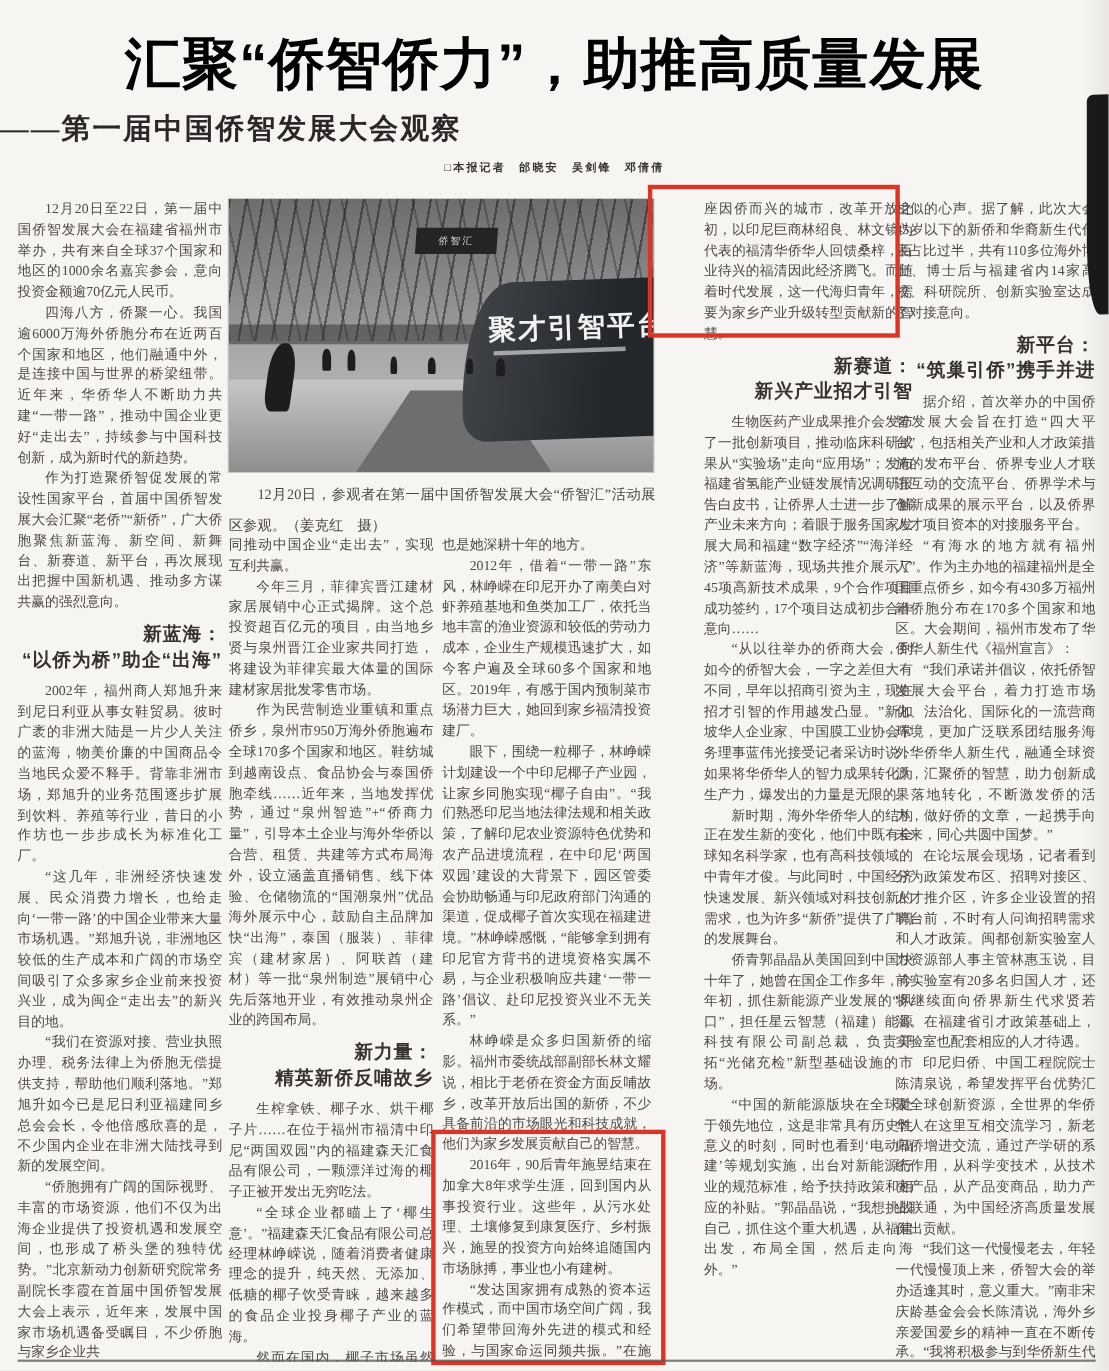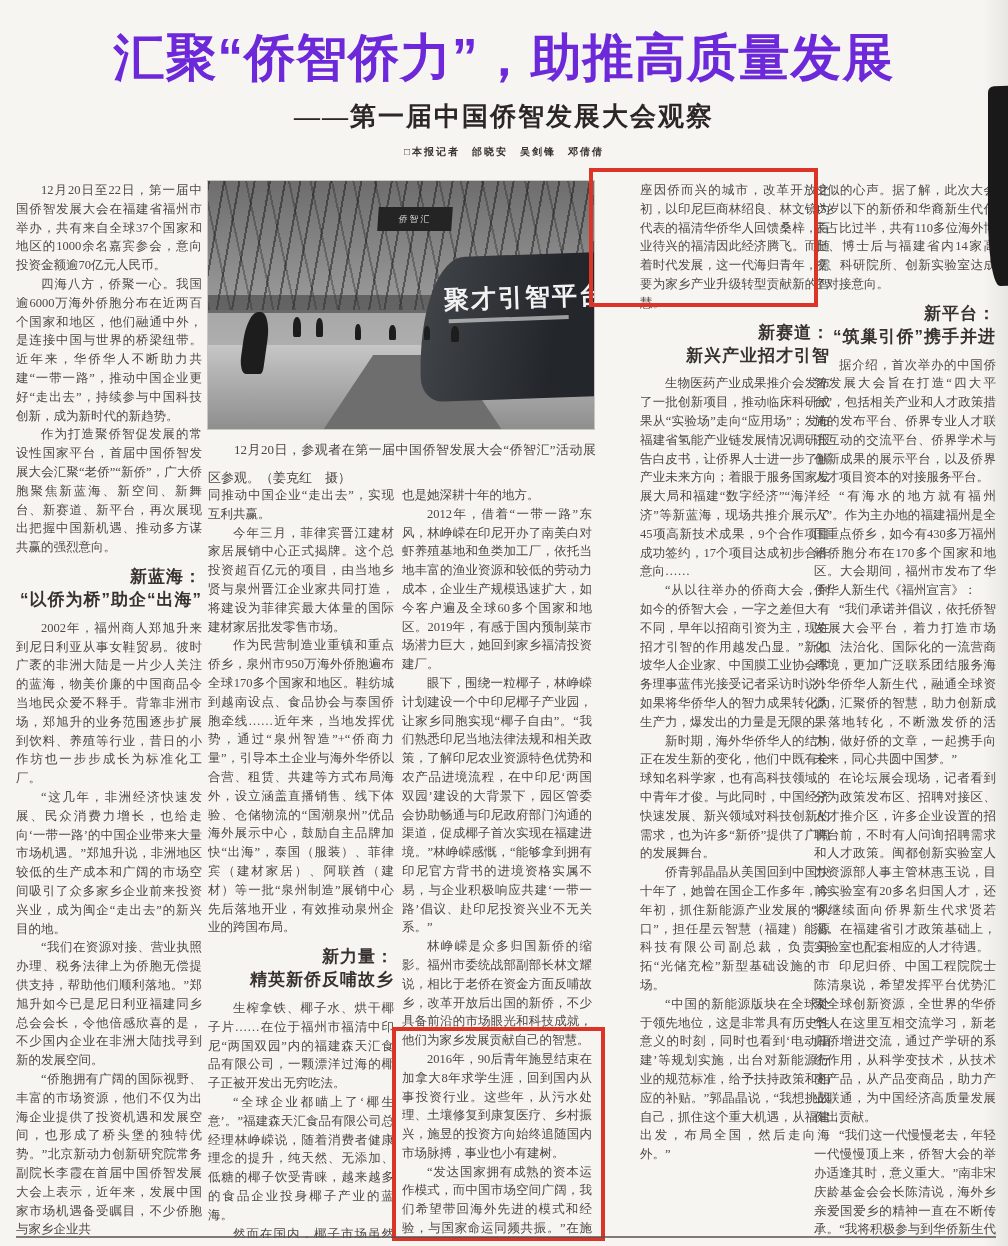--- a/index.html
+++ b/index.html
@@ -4,22 +4,22 @@
 <style>
   html,body{margin:0;padding:0;}
   body{background:#e8e6e2;font-family:"Liberation Serif","DejaVu Serif",serif;}
   #page{position:relative;width:1008px;height:1246px;margin:0 auto;background:#f7f5f2;overflow:hidden;}
   #page::after{content:"";position:absolute;right:0;top:0;width:26px;height:100%;
     background:linear-gradient(to right,rgba(0,0,0,0),rgba(0,0,0,.06));pointer-events:none;}
 
   
   .headline{position:absolute;left:0;top:24px;width:100%;text-align:center;
     font-family:"Liberation Sans","DejaVu Sans",sans-serif;font-weight:900;
-    font-size:51px;letter-spacing:1px;color:#6d28d9;}
-  .subtitle{position:absolute;left:0;top:99px;width:100%;text-align:center;
+    font-size:51px;letter-spacing:1px;color:#000000;}
+  .subtitle{position:absolute;left:0;top:99px;width:100%;text-align:left;
     font-weight:bold;font-size:26px;color:#2c2627;letter-spacing:2px;}
   .byline{position:absolute;left:0;top:145px;width:100%;text-align:center;
     font-weight:bold;font-size:10px;color:#38322f;letter-spacing:2px;}
 
   
   .col{position:absolute;overflow:hidden;color:#4e4844;font-size:12.5px;line-height:18.8px;
     text-align:justify;text-justify:inter-ideograph;}
   .para{margin:0;text-indent:2em;}
   .para.cont{text-indent:0;}
   .sec-head{font-family:"Liberation Sans","DejaVu Sans",sans-serif;font-weight:bold;

